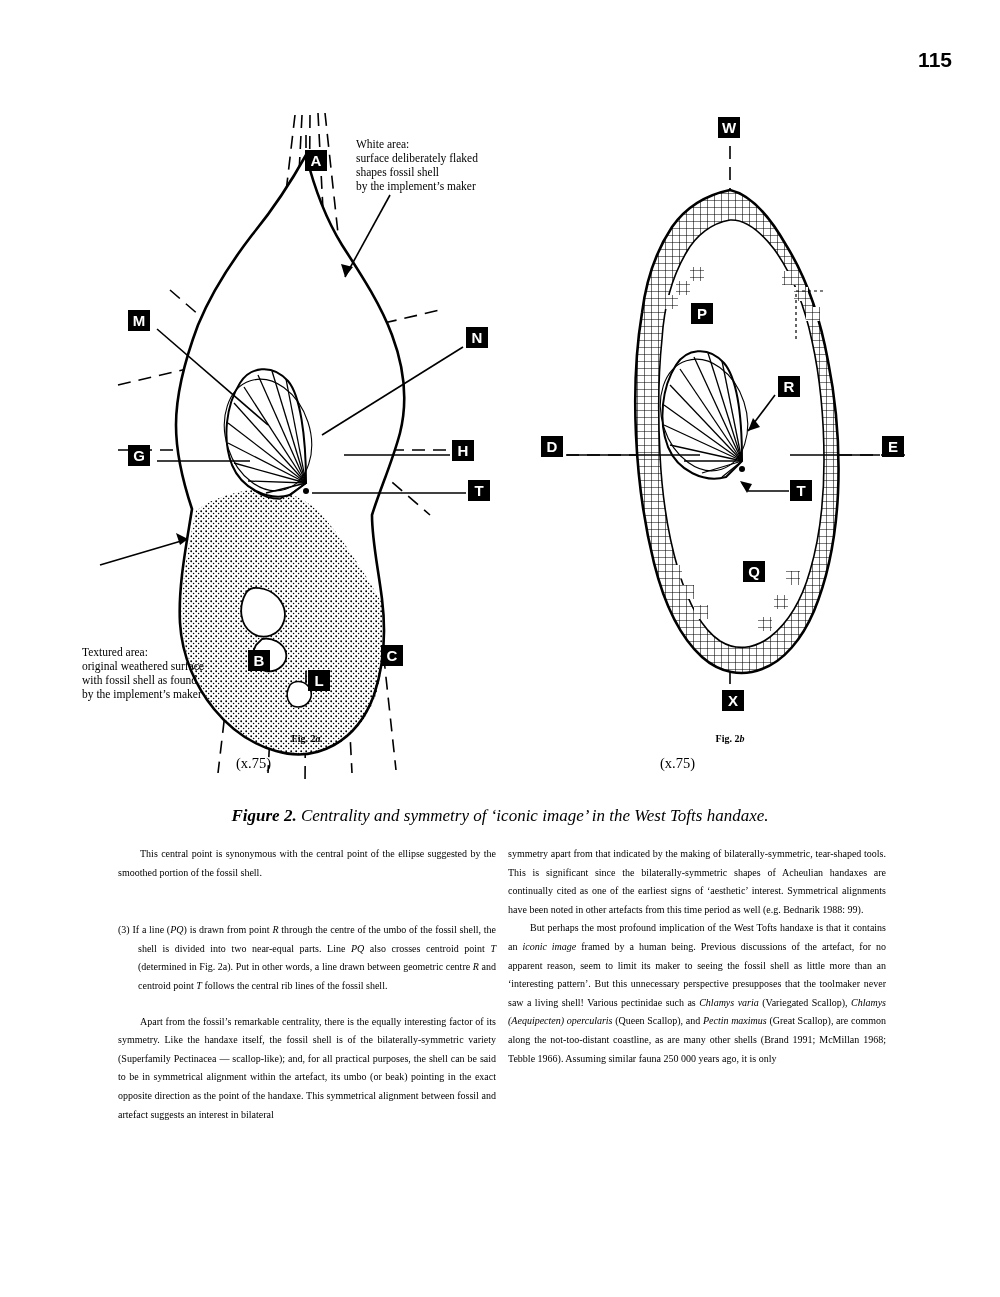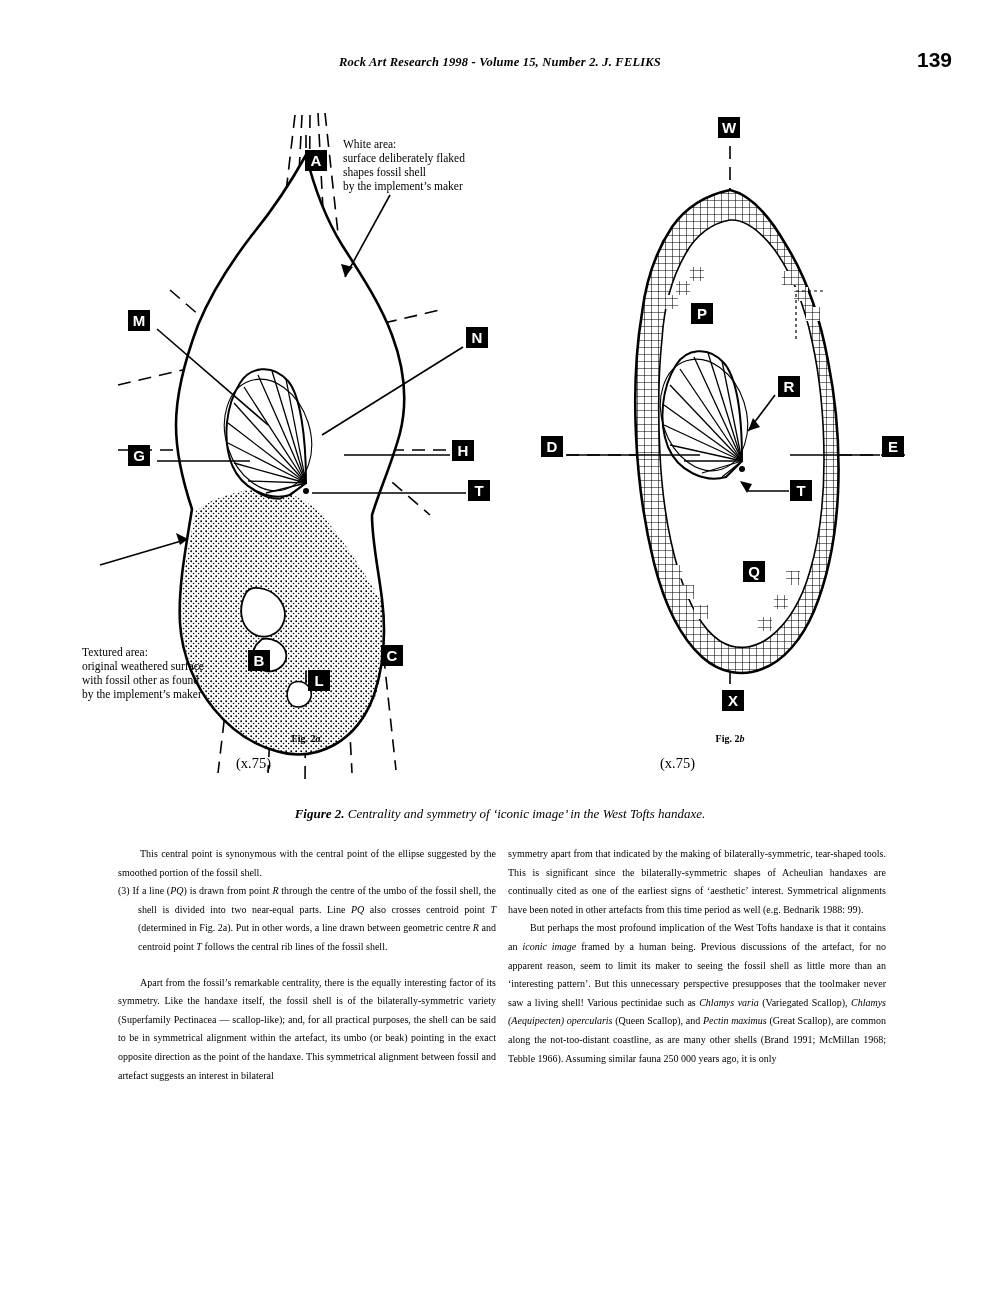--- a/index.html
+++ b/index.html
@@ -49,21 +49,21 @@
     left: 0;
     width: 1000px;
     height: 700px;
   }
   .fig-caption-main {
     position: absolute;
     top: 806px;
     left: 0;
     width: 1000px;
     text-align: center;
-    font-size: 13px;
+    font-size: 17px;
     font-style: italic;
   }
   .fig-caption-main b { font-weight: bold; }
 
   .fig-label {
     position: absolute;
     text-align: center;
     font-size: 10px;
     font-weight: bold;
   }
@@ -104,33 +104,31 @@
     line-height: 18.6px;
     text-align: justify;
   }
   .col.left  { left: 118px; }
   .col.right { left: 508px; }
   .col p { margin: 0; }
   .col p.indent { text-indent: 22px; }
   .col p.hang {
     padding-left: 20px;
     text-indent: -20px;
+    margin-top: 39px;
   }
   .col p.gap { margin-top: 17px; }
   .ital { font-style: italic; }
 </style>
 </head>
 <body>
 
 <div class="page">
 
-  <div class="runhead">
-    <span>Rock Art Research  1998   -   Volume 15, Number 2.   J. FELIKS</span>
-  </div>
-  <div class="pagenum">139</div>
+  <div class="pagenum">115</div>
 
   <div class="figure-area">
 
     <svg width="1000" height="710" viewBox="0 0 1000 710" style="position:absolute;top:0;left:0;">
       <defs>
         <pattern id="dots" width="5" height="5" patternUnits="userSpaceOnUse">
           <circle cx="1.2" cy="1.2" r="0.95" fill="#000"></circle>
           <circle cx="3.6" cy="3.6" r="0.75" fill="#000"></circle>
         </pattern>
         <pattern id="grid" width="7" height="7" patternUnits="userSpaceOnUse">
@@ -326,31 +324,31 @@
 
     <div class="box-letter" style="left:718px; top:22px;">W</div>
     <div class="box-letter" style="left:691px; top:208px;">P</div>
     <div class="box-letter" style="left:778px; top:281px;">R</div>
     <div class="box-letter" style="left:541px; top:341px;">D</div>
     <div class="box-letter" style="left:882px; top:341px;">E</div>
     <div class="box-letter" style="left:790px; top:385px;">T</div>
     <div class="box-letter" style="left:743px; top:466px;">Q</div>
     <div class="box-letter" style="left:722px; top:595px;">X</div>
 
-    <div class="annot" style="left:343px; top:42px;">
+    <div class="annot" style="left:356px; top:42px;">
       <div>White area:</div>
       <div>surface deliberately flaked</div>
       <div>shapes fossil shell</div>
       <div>by the implement’s maker</div>
     </div>
 
     <div class="annot" style="left:82px; top:550px; width:170px;">
       <div>Textured area:</div>
       <div>original weathered surface</div>
-      <div>with fossil other as found</div>
+      <div>with fossil shell as found</div>
       <div>by the implement’s maker</div>
     </div>
 
     <div class="fig-label" style="left:236px; top:638px; width:140px;">
       <span>Fig. 2</span><span class="ital">a</span>
     </div>
     <div class="fig-scale" style="left:236px; top:660px; width:140px;">(x.75)</div>
 
     <div class="fig-label" style="left:660px; top:638px; width:140px;text-align:center;">
       <span>Fig. 2</span><span class="ital">b</span>

